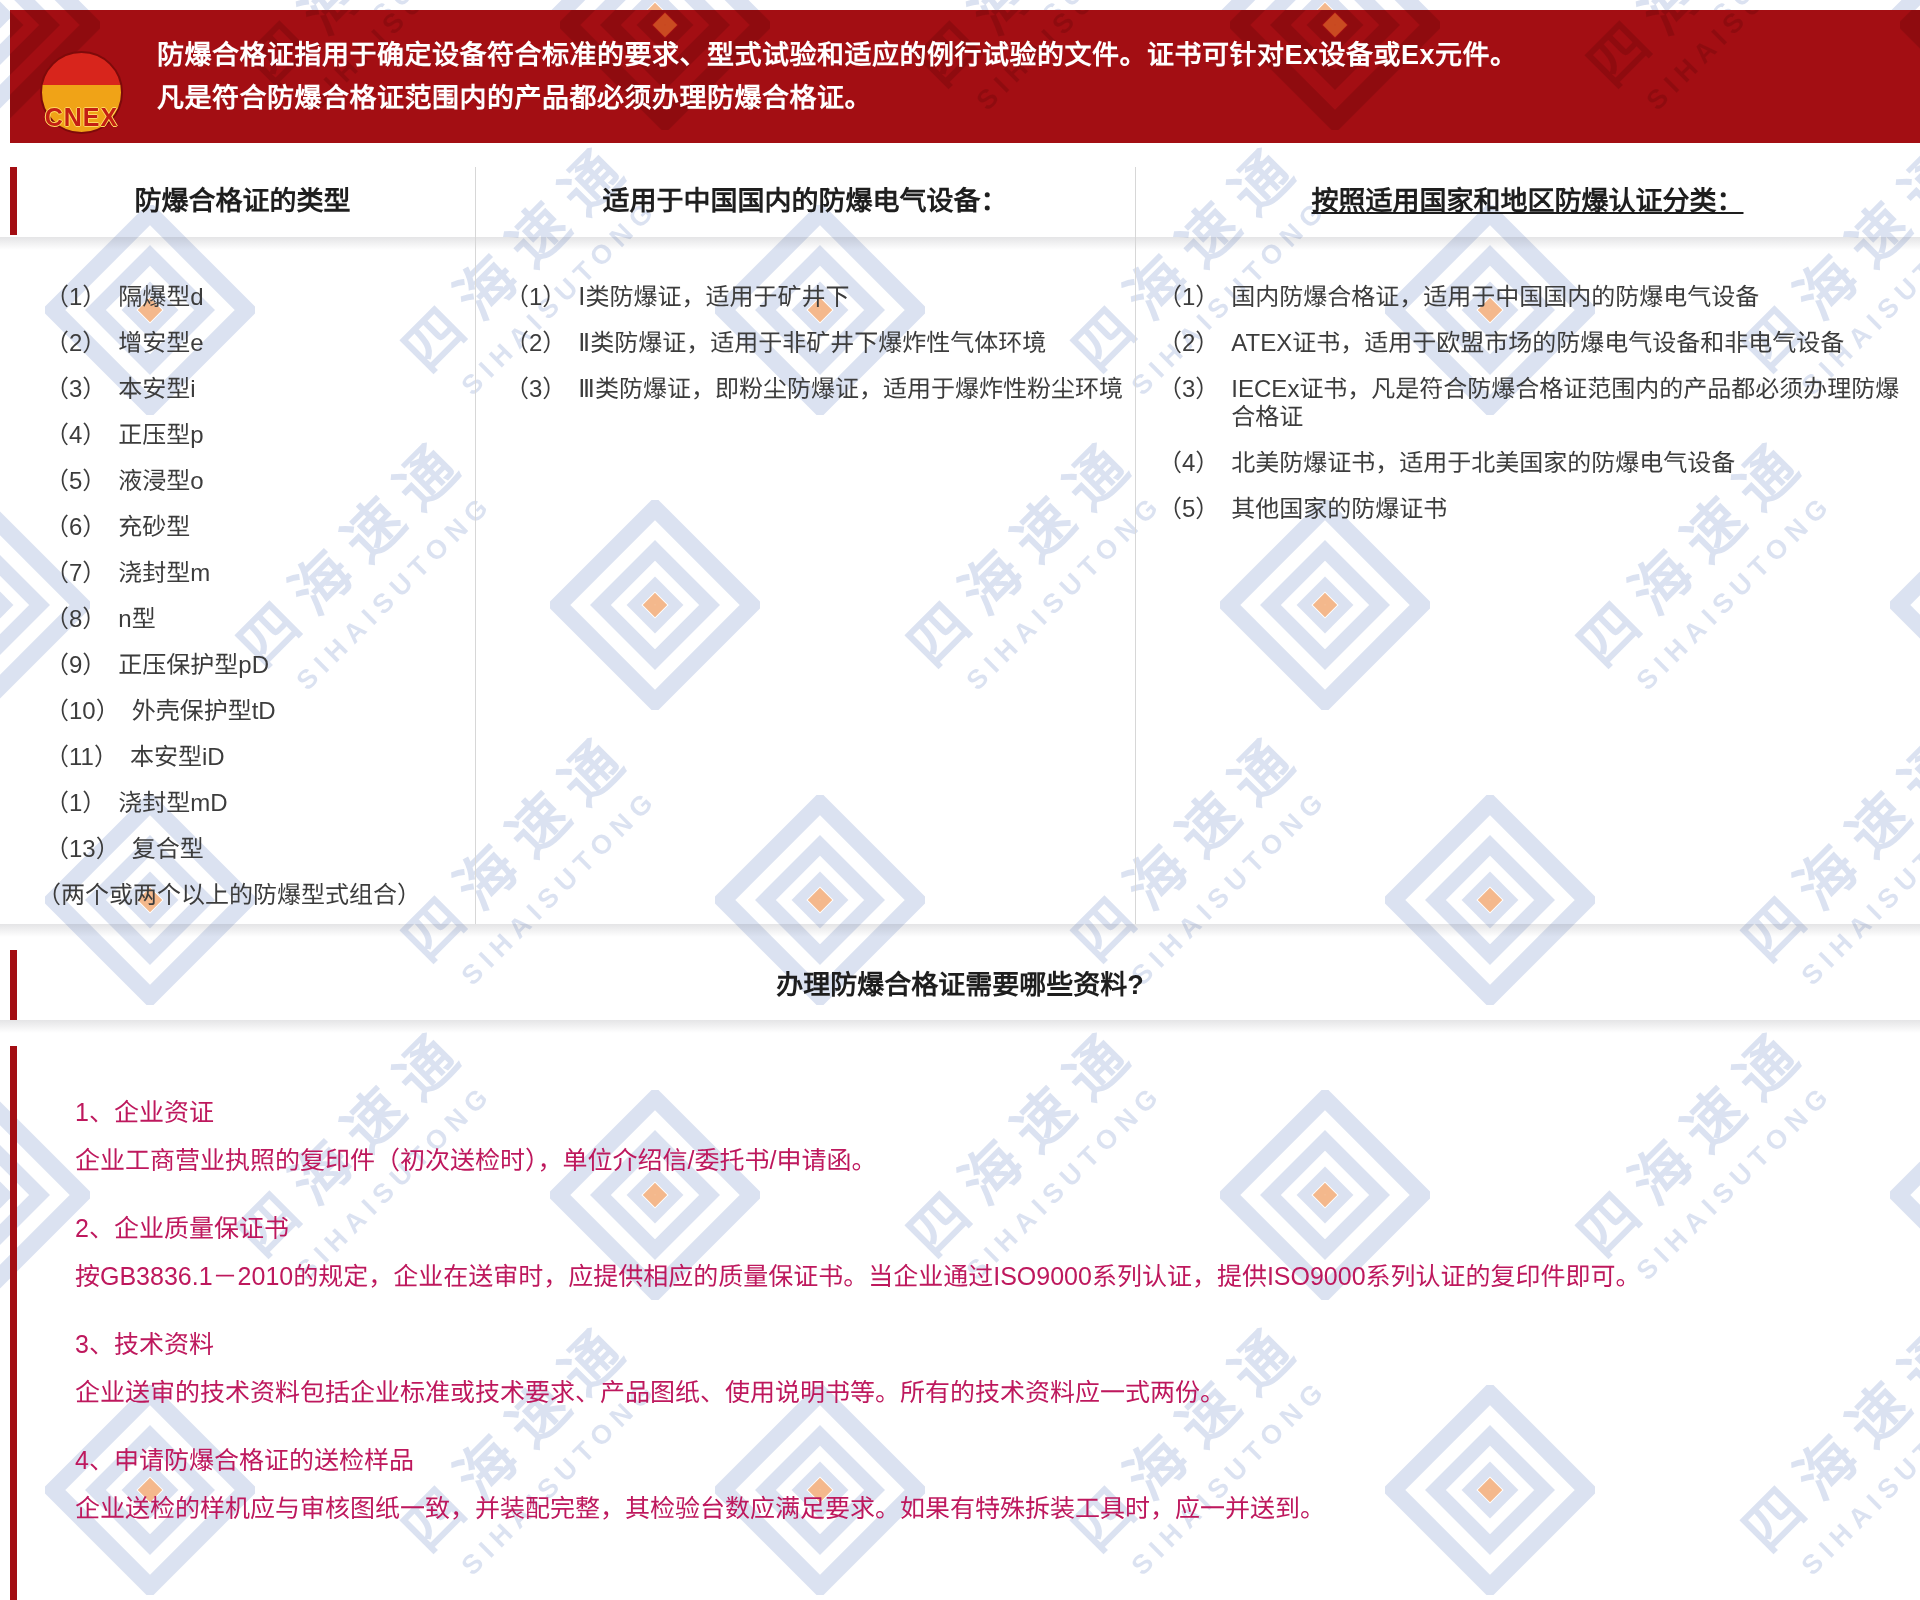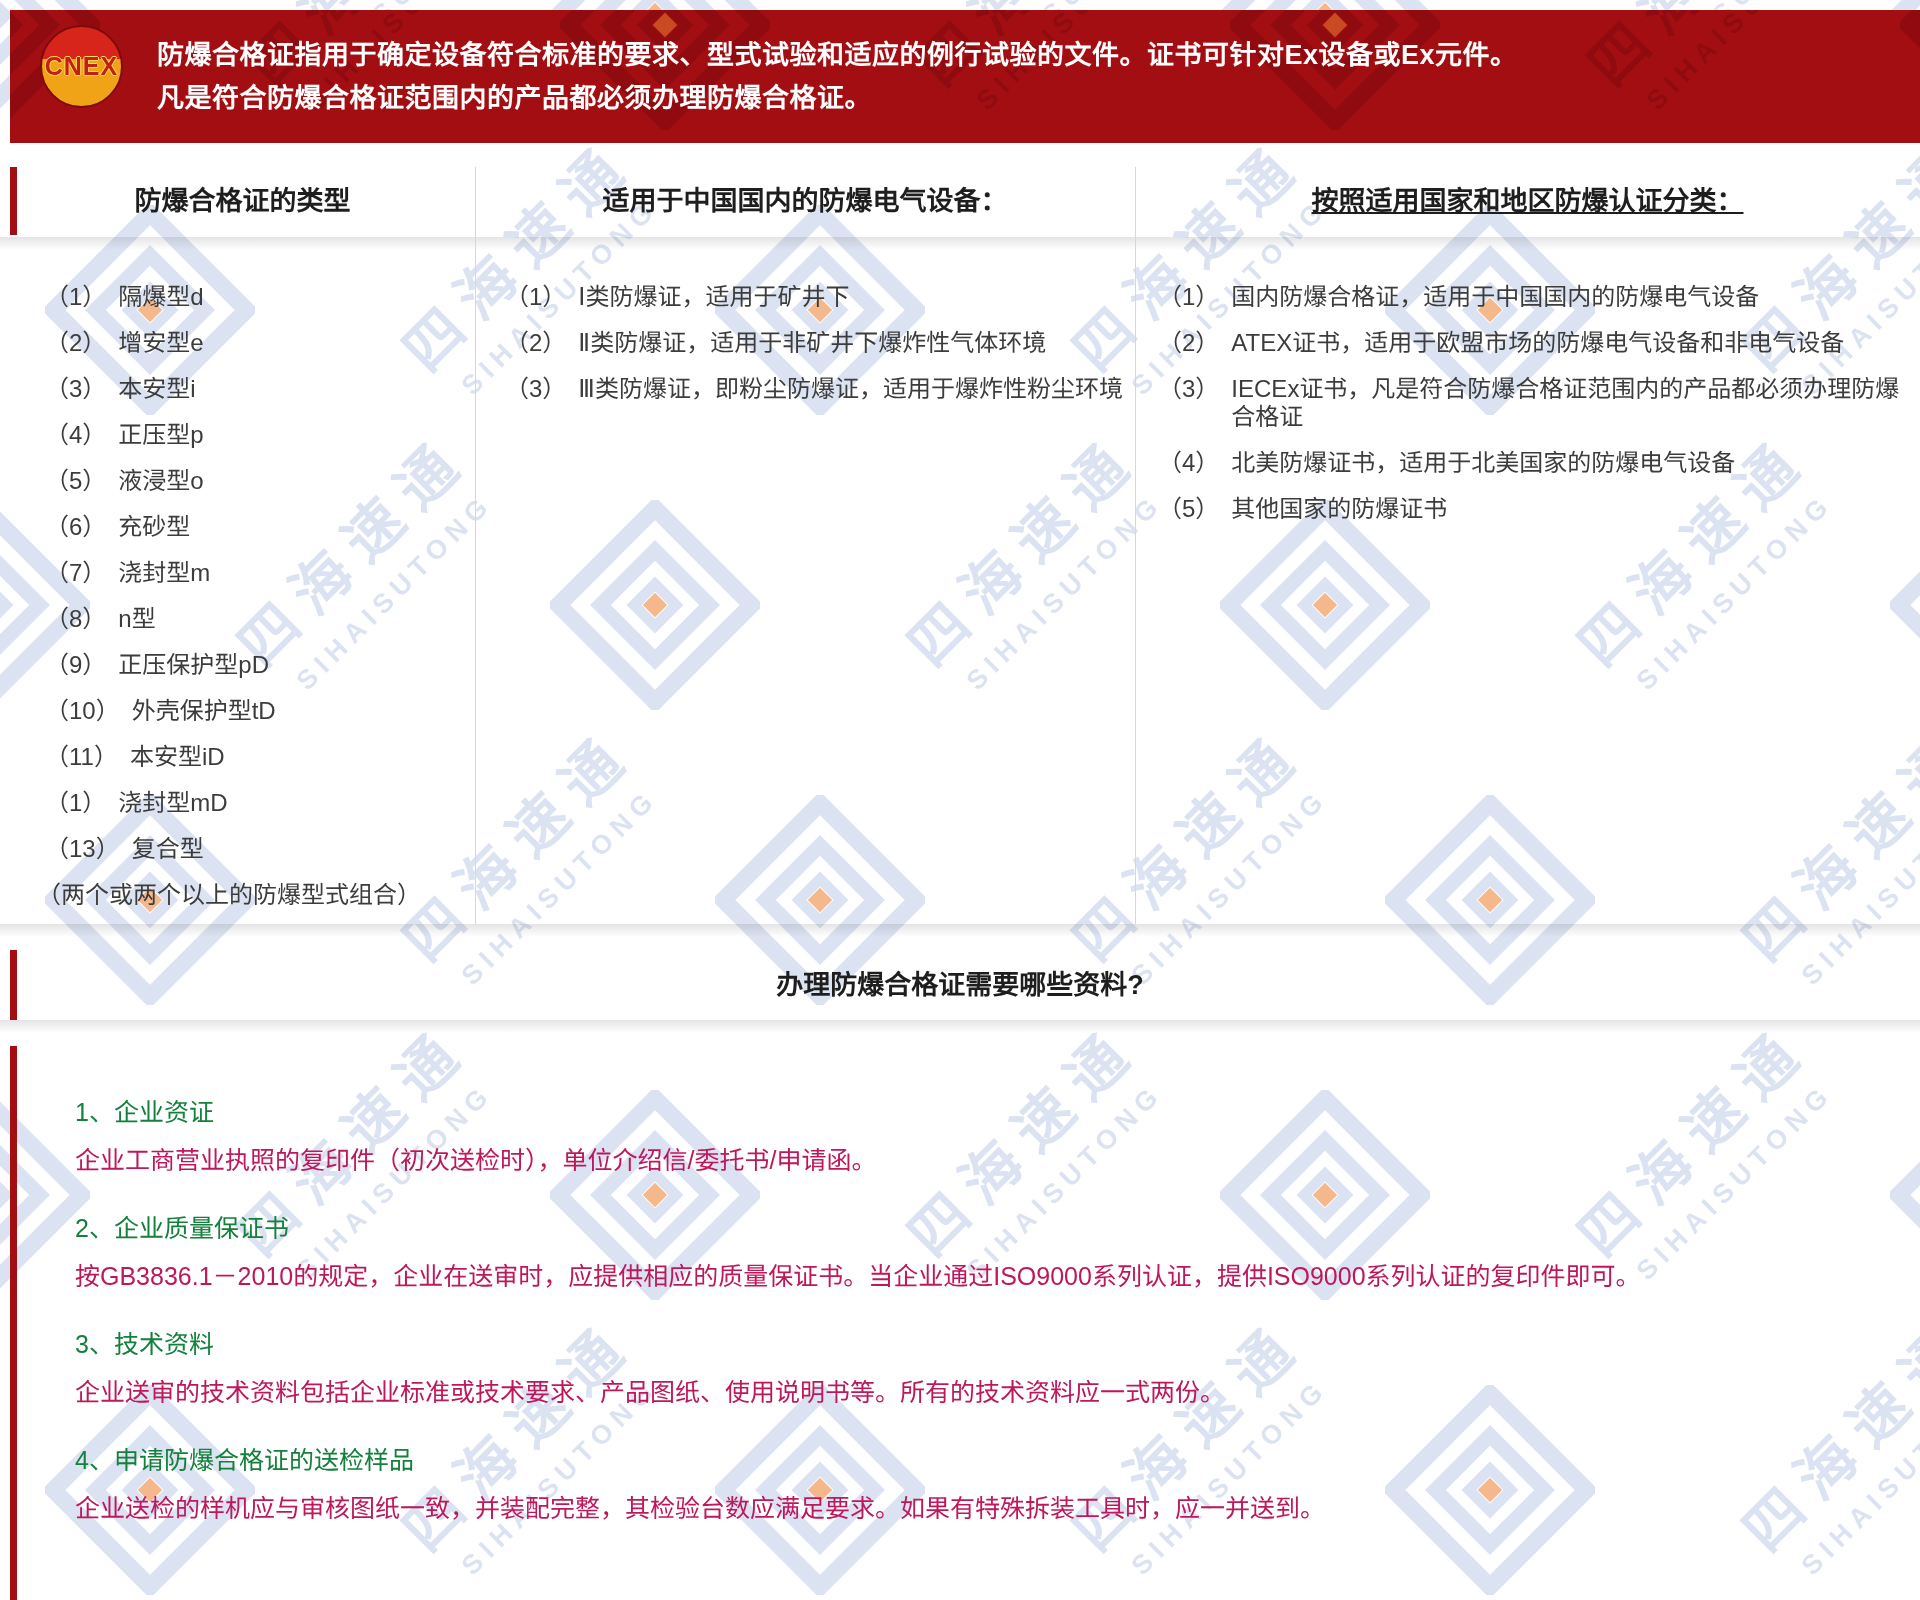--- a/index.html
+++ b/index.html
@@ -24,23 +24,23 @@
   
   .banner .wm-text{color:rgba(45,0,0,0.16);}
   .banner .wm-logo svg{color:rgba(45,0,0,0.16);}
 
   .page{position:absolute;inset:0;z-index:1;}
 
   
   .banner{position:absolute;left:10px;top:10px;width:1910px;height:133px;
     background:var(--accent);overflow:hidden;}
   .banner-wm{position:absolute;inset:0;pointer-events:none;}
-  .logo{position:absolute;left:30px;top:15px;width:79px;height:79px;border-radius:50%;
+  .logo{position:absolute;left:30px;top:41px;width:79px;height:79px;border-radius:50%;
     background:linear-gradient(180deg,#d8251c 0%,#d8251c 40%,#f0a317 40%,#f0a317 100%);
-    border:2px solid #7e0a0a;display:flex;align-items:center;justify-content:center;}
+    border:2px solid #7e0a0a;display:flex;align-items:flex-end;justify-content:center;}
   .logo-text{font-weight:700;font-size:25px;letter-spacing:1px;color:#c41f14;
     text-shadow:1px 0 0 #ffd95e,-1px 0 0 #ffd95e,0 1px 0 #ffd95e,0 -1px 0 #ffd95e;}
   .banner-text{position:absolute;left:147px;top:50%;transform:translateY(-50%);
     color:#ffffff;font-weight:700;font-size:27px;line-height:43px;letter-spacing:0.5px;}
 
   
   .cols-box{position:absolute;left:0;top:167px;width:1536px;height:770px;}
   .accent-bar{position:absolute;left:10px;top:0;width:7px;background:var(--accent);}
   .cols-box .accent-bar{height:68px;}
   .col-h{position:absolute;top:0;height:68px;line-height:68px;text-align:center;
@@ -70,21 +70,21 @@
   .title-box .accent-bar{height:70px;}
   .sec-title{position:absolute;left:0;top:0;width:1920px;height:70px;line-height:70px;
     text-align:center;font-weight:700;font-size:27px;color:#1e1e1e;}
   .title-box .box-shadow{top:70px;}
 
   
   .req-box{position:absolute;left:0;top:1046px;width:1920px;height:554px;}
   .req-box .accent-bar{height:554px;}
   .req-list{position:absolute;left:75px;top:50px;width:1760px;}
   .req{margin-bottom:36px;}
-  .req-heading{font-size:25px;line-height:32px;margin-bottom:16px;color:#15803d;}
+  .req-heading{font-size:25px;line-height:32px;margin-bottom:16px;color:#be185d;}
   .req-body{font-size:25px;line-height:32px;color:#be185d;}
 </style>
 </head>
 <body>
 
 <div id="watermark">
     <div class="wm-tile wm-logo" style="left: -120px; top: -90px;"><svg viewBox="0 0 100 100" fill="none" stroke="currentColor">
         <path d="M50 4 96 50 50 96 4 50Z" stroke-width="8"></path>
         <path d="M50 24 76 50 50 76 24 50Z" stroke-width="7"></path>
         <path d="M40 50 50 40 60 50 50 60Z" stroke-width="5"></path>

